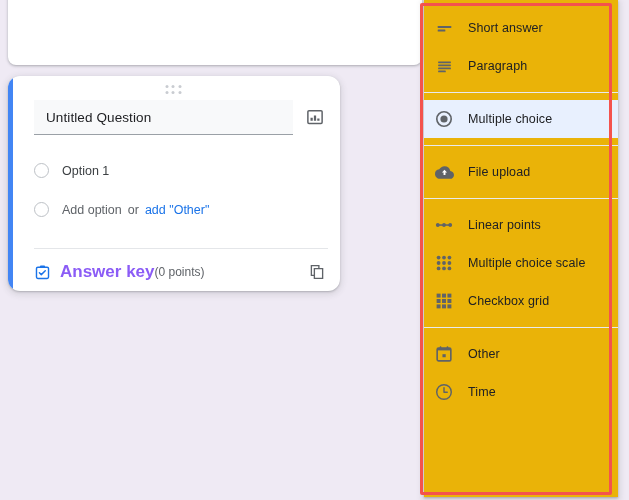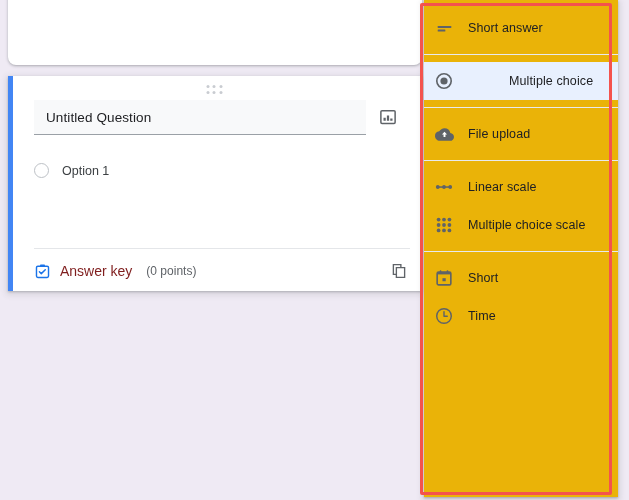--- a/index.html
+++ b/index.html
@@ -33,24 +33,24 @@
     background: #ffffff;
     border-radius: 8px;
     box-shadow: 0 1px 2px rgba(60,64,67,.25), 0 1px 3px 1px rgba(60,64,67,.10);
   }
 
   
   #question-card {
     position: absolute;
     left: 8px;
     top: 76px;
-    width: 414px;
+    width: 332px;
     height: 215px;
     background: #ffffff;
-    border-radius: 0;
+    border-radius: 12px;
     box-shadow: 0 1px 2px rgba(60,64,67,.28), 0 2px 6px 2px rgba(60,64,67,.12);
     overflow: hidden;
   }
   #question-card-accent {
     position: absolute;
     left: 0;
     top: 0;
     bottom: 0;
     width: 5px;
     background: #4285f4;
@@ -137,29 +137,28 @@
   #answer-key-row {
     position: absolute;
     left: 26px;
     top: 186px;
     right: 14px;
     display: flex;
     align-items: center;
   }
   #answer-key-icon { width: 17px; height: 17px; flex: none; }
   #answer-key-label {
-    color: #7f1d1d;
-    font-size: 14px;
+    color: #8b5cf6;
+    font-size: 17px;
     margin-left: 9px;
-    font-weight: 400;
+    font-weight: 700;
   }
   #answer-key-points {
     color: #5f6368;
     font-size: 12px;
-    margin-left: 14px;
   }
   #duplicate-button {
     margin-left: auto;
     width: 18px;
     height: 18px;
   }
 
   
   #highlight-rect {
     position: absolute;
@@ -187,21 +186,21 @@
     overflow: hidden;
   }
   .menu-item {
     height: 38px;
     display: flex;
     align-items: center;
     padding-left: 10px;
     box-sizing: border-box;
     cursor: pointer;
   }
-  .menu-item.selected { background: #e8f0fe; gap: 41px; }
+  .menu-item.selected { background: #e8f0fe; }
   .menu-icon {
     width: 20px;
     height: 20px;
     flex: none;
     display: flex;
     align-items: center;
     justify-content: center;
     margin-right: 14px;
   }
   .menu-label {
@@ -246,20 +245,26 @@
           <rect x="15" y="14" width="3" height="3" fill="#5f6368"></rect>
         </svg>
       </span>
     </div>
 
     <div class="option-row" id="option-row-1">
       <span class="radio-circle"></span>
       <span>Option 1</span>
     </div>
 
+    <div class="option-row" id="option-row-add">
+      <span class="radio-circle"></span>
+      <span class="opt-muted">Add option</span>
+      <span class="opt-or">or</span>
+      <span class="opt-link">add "Other"</span>
+    </div>
 
     <div id="card-divider"></div>
 
     <div id="answer-key-row">
       <span id="answer-key-icon">
         <svg viewBox="0 0 24 24" width="17" height="17" aria-hidden="true">
           <rect x="3.5" y="4.5" width="17" height="16" rx="2" fill="none" stroke="#1a73e8" stroke-width="2"></rect>
           <rect x="8.5" y="2.2" width="7" height="3.6" rx="1" fill="#1a73e8"></rect>
           <path d="M7.6 12.3l2.7 2.7 5.6-5.6" fill="none" stroke="#1a73e8" stroke-width="2" stroke-linecap="round" stroke-linejoin="round"></path>
         </svg>
@@ -281,20 +286,31 @@
     <div class="menu-item">
       <span class="menu-icon">
         <svg viewBox="0 0 20 20" width="17" height="17" aria-hidden="true">
           <rect x="2" y="7" width="16" height="2.4" rx="0.6" fill="#5f6368"></rect>
           <rect x="2" y="11.2" width="9" height="2.4" rx="0.6" fill="#5f6368"></rect>
         </svg>
       </span>
       <span class="menu-label">Short answer</span>
     </div>
 
+    <div class="menu-item">
+      <span class="menu-icon">
+        <svg viewBox="0 0 20 20" width="17" height="17" aria-hidden="true">
+          <rect x="2.5" y="4" width="15" height="2.1" rx="0.5" fill="#5f6368"></rect>
+          <rect x="2.5" y="7.6" width="15" height="2.1" rx="0.5" fill="#5f6368"></rect>
+          <rect x="2.5" y="11.2" width="15" height="2.1" rx="0.5" fill="#5f6368"></rect>
+          <rect x="2.5" y="14.8" width="9" height="2.1" rx="0.5" fill="#5f6368"></rect>
+        </svg>
+      </span>
+      <span class="menu-label">Paragraph</span>
+    </div>
 
     <div class="menu-divider"></div>
 
     <div class="menu-item selected">
       <span class="menu-icon">
         <svg viewBox="0 0 20 20" width="18" height="18" aria-hidden="true">
           <circle cx="10" cy="10" r="8" fill="none" stroke="#5f6368" stroke-width="1.8"></circle>
           <circle cx="10" cy="10" r="4" fill="#5f6368"></circle>
         </svg>
       </span>
@@ -319,54 +335,70 @@
 
     <div class="menu-item">
       <span class="menu-icon">
         <svg viewBox="0 0 20 20" width="18" height="18" aria-hidden="true">
           <rect x="1.6" y="9.2" width="16.8" height="1.7" fill="#5f6368"></rect>
           <circle cx="3.1" cy="10" r="2.1" fill="#5f6368"></circle>
           <circle cx="10" cy="10" r="2.1" fill="#5f6368"></circle>
           <circle cx="16.9" cy="10" r="2.1" fill="#5f6368"></circle>
         </svg>
       </span>
-      <span class="menu-label">Linear scale</span>
+      <span class="menu-label">Linear points</span>
     </div>
 
     <div class="menu-item">
       <span class="menu-icon">
         <svg viewBox="0 0 20 20" width="18" height="18" aria-hidden="true">
           <circle cx="4" cy="4" r="2.1" fill="#5f6368"></circle>
             <circle cx="10" cy="4" r="2.1" fill="#5f6368"></circle>
             <circle cx="16" cy="4" r="2.1" fill="#5f6368"></circle>
           <circle cx="4" cy="10" r="2.1" fill="#5f6368"></circle>
             <circle cx="10" cy="10" r="2.1" fill="#5f6368"></circle>
             <circle cx="16" cy="10" r="2.1" fill="#5f6368"></circle>
           <circle cx="4" cy="16" r="2.1" fill="#5f6368"></circle>
             <circle cx="10" cy="16" r="2.1" fill="#5f6368"></circle>
             <circle cx="16" cy="16" r="2.1" fill="#5f6368"></circle>
         </svg>
       </span>
       <span class="menu-label">Multiple choice scale</span>
     </div>
 
+    <div class="menu-item">
+      <span class="menu-icon">
+        <svg viewBox="0 0 20 20" width="18" height="18" aria-hidden="true">
+          <rect x="1.8" y="1.8" width="4.4" height="4.4" fill="#5f6368"></rect>
+            <rect x="7.8" y="1.8" width="4.4" height="4.4" fill="#5f6368"></rect>
+            <rect x="13.8" y="1.8" width="4.4" height="4.4" fill="#5f6368"></rect>
+          <rect x="1.8" y="7.8" width="4.4" height="4.4" fill="#5f6368"></rect>
+            <rect x="7.8" y="7.8" width="4.4" height="4.4" fill="#5f6368"></rect>
+            <rect x="13.8" y="7.8" width="4.4" height="4.4" fill="#5f6368"></rect>
+          <rect x="1.8" y="13.8" width="4.4" height="4.4" fill="#5f6368"></rect>
+            <rect x="7.8" y="13.8" width="4.4" height="4.4" fill="#5f6368"></rect>
+            <rect x="13.8" y="13.8" width="4.4" height="4.4" fill="#5f6368"></rect>
+        </svg>
+      </span>
+      <span class="menu-label">Checkbox grid</span>
+    </div>
 
     <div class="menu-divider"></div>
 
     <div class="menu-item">
       <span class="menu-icon">
         <svg viewBox="0 0 20 20" width="18" height="18" aria-hidden="true">
           <rect x="2.4" y="3.4" width="15.2" height="14.2" rx="1.6" fill="none" stroke="#5f6368" stroke-width="1.8"></rect>
           <rect x="2.4" y="3.4" width="15.2" height="2.6" fill="#5f6368"></rect>
           <rect x="5.2" y="1.4" width="1.9" height="3.2" rx="0.8" fill="#5f6368"></rect>
           <rect x="12.9" y="1.4" width="1.9" height="3.2" rx="0.8" fill="#5f6368"></rect>
           <rect x="8.3" y="10.2" width="3.6" height="3.4" fill="#5f6368"></rect>
         </svg>
       </span>
-      <span class="menu-label">Short</span>
+      <span class="menu-label">Other</span>
     </div>
 
     <div class="menu-item">
       <span class="menu-icon">
         <svg viewBox="0 0 20 20" width="18" height="18" aria-hidden="true">
           <circle cx="10" cy="10" r="8.1" fill="none" stroke="#5f6368" stroke-width="1.6"></circle>
           <path d="M10 5.2v5h3.6" fill="none" stroke="#5f6368" stroke-width="1.6" stroke-linecap="round" stroke-linejoin="round"></path>
         </svg>
       </span>
       <span class="menu-label">Time</span>

